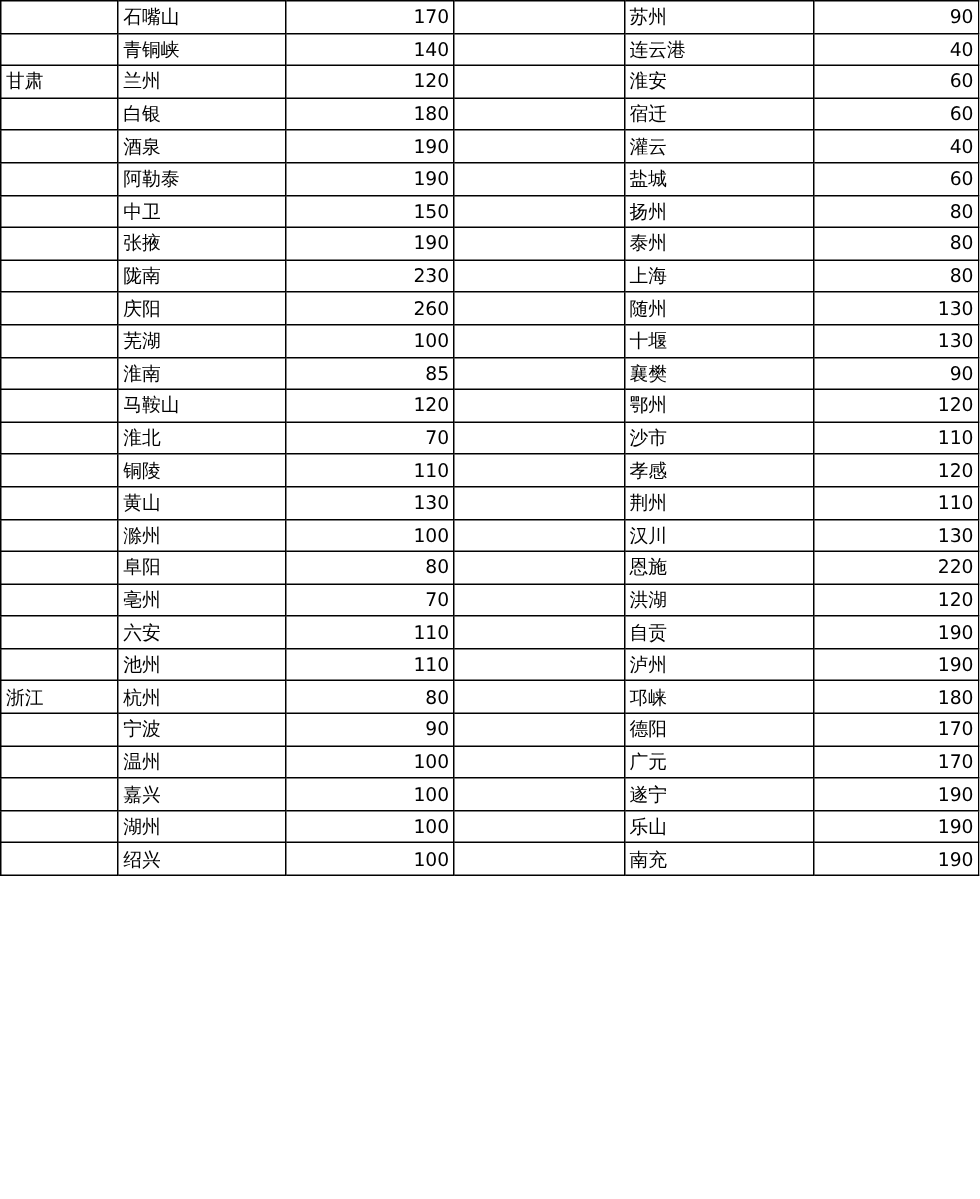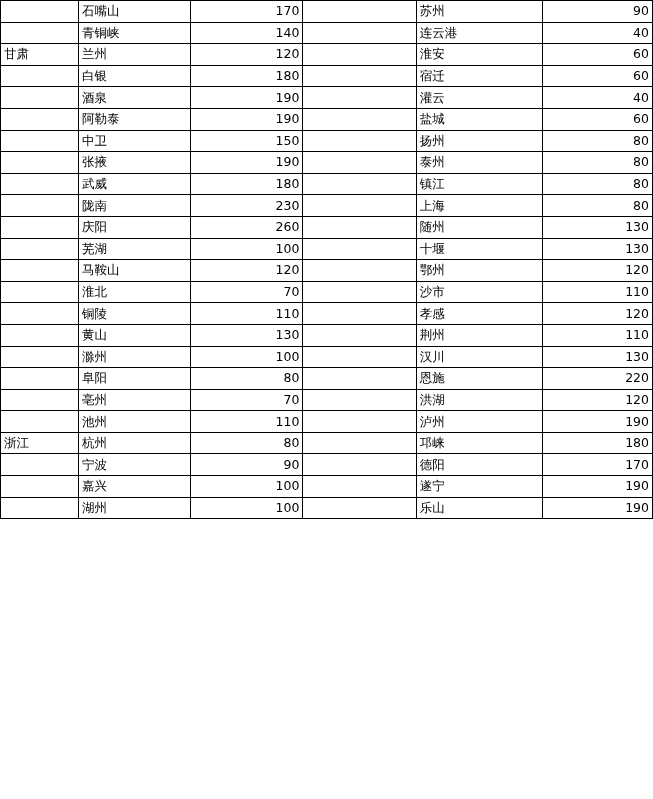--- a/index.html
+++ b/index.html
@@ -110,28 +110,20 @@
     <tr>
       <td class="prov"></td>
       <td class="city">张掖</td>
       <td class="val">190</td>
       <td class="prov"></td>
       <td class="city">泰州</td>
       <td class="val">80</td>
     </tr>
     <tr>
       <td class="prov"></td>
-      <td class="city">武威</td>
-      <td class="val">180</td>
-      <td class="prov"></td>
-      <td class="city">镇江</td>
-      <td class="val">80</td>
-    </tr>
-    <tr>
-      <td class="prov"></td>
       <td class="city">陇南</td>
       <td class="val">230</td>
       <td class="prov"></td>
       <td class="city">上海</td>
       <td class="val">80</td>
     </tr>
     <tr>
       <td class="prov"></td>
       <td class="city">庆阳</td>
       <td class="val">260</td>
@@ -142,20 +134,28 @@
     <tr>
       <td class="prov"></td>
       <td class="city">芜湖</td>
       <td class="val">100</td>
       <td class="prov"></td>
       <td class="city">十堰</td>
       <td class="val">130</td>
     </tr>
     <tr>
       <td class="prov"></td>
+      <td class="city">淮南</td>
+      <td class="val">85</td>
+      <td class="prov"></td>
+      <td class="city">襄樊</td>
+      <td class="val">90</td>
+    </tr>
+    <tr>
+      <td class="prov"></td>
       <td class="city">马鞍山</td>
       <td class="val">120</td>
       <td class="prov"></td>
       <td class="city">鄂州</td>
       <td class="val">120</td>
     </tr>
     <tr>
       <td class="prov"></td>
       <td class="city">淮北</td>
       <td class="val">70</td>
@@ -198,20 +198,28 @@
     <tr>
       <td class="prov"></td>
       <td class="city">亳州</td>
       <td class="val">70</td>
       <td class="prov"></td>
       <td class="city">洪湖</td>
       <td class="val">120</td>
     </tr>
     <tr>
       <td class="prov"></td>
+      <td class="city">六安</td>
+      <td class="val">110</td>
+      <td class="prov"></td>
+      <td class="city">自贡</td>
+      <td class="val">190</td>
+    </tr>
+    <tr>
+      <td class="prov"></td>
       <td class="city">池州</td>
       <td class="val">110</td>
       <td class="prov"></td>
       <td class="city">泸州</td>
       <td class="val">190</td>
     </tr>
     <tr>
       <td class="prov">浙江</td>
       <td class="city">杭州</td>
       <td class="val">80</td>
@@ -222,29 +230,45 @@
     <tr>
       <td class="prov"></td>
       <td class="city">宁波</td>
       <td class="val">90</td>
       <td class="prov"></td>
       <td class="city">德阳</td>
       <td class="val">170</td>
     </tr>
     <tr>
       <td class="prov"></td>
+      <td class="city">温州</td>
+      <td class="val">100</td>
+      <td class="prov"></td>
+      <td class="city">广元</td>
+      <td class="val">170</td>
+    </tr>
+    <tr>
+      <td class="prov"></td>
       <td class="city">嘉兴</td>
       <td class="val">100</td>
       <td class="prov"></td>
       <td class="city">遂宁</td>
       <td class="val">190</td>
     </tr>
     <tr>
       <td class="prov"></td>
       <td class="city">湖州</td>
       <td class="val">100</td>
       <td class="prov"></td>
       <td class="city">乐山</td>
+      <td class="val">190</td>
+    </tr>
+    <tr>
+      <td class="prov"></td>
+      <td class="city">绍兴</td>
+      <td class="val">100</td>
+      <td class="prov"></td>
+      <td class="city">南充</td>
       <td class="val">190</td>
     </tr>
 
   </tbody>
 </table>
 
 </body></html>

